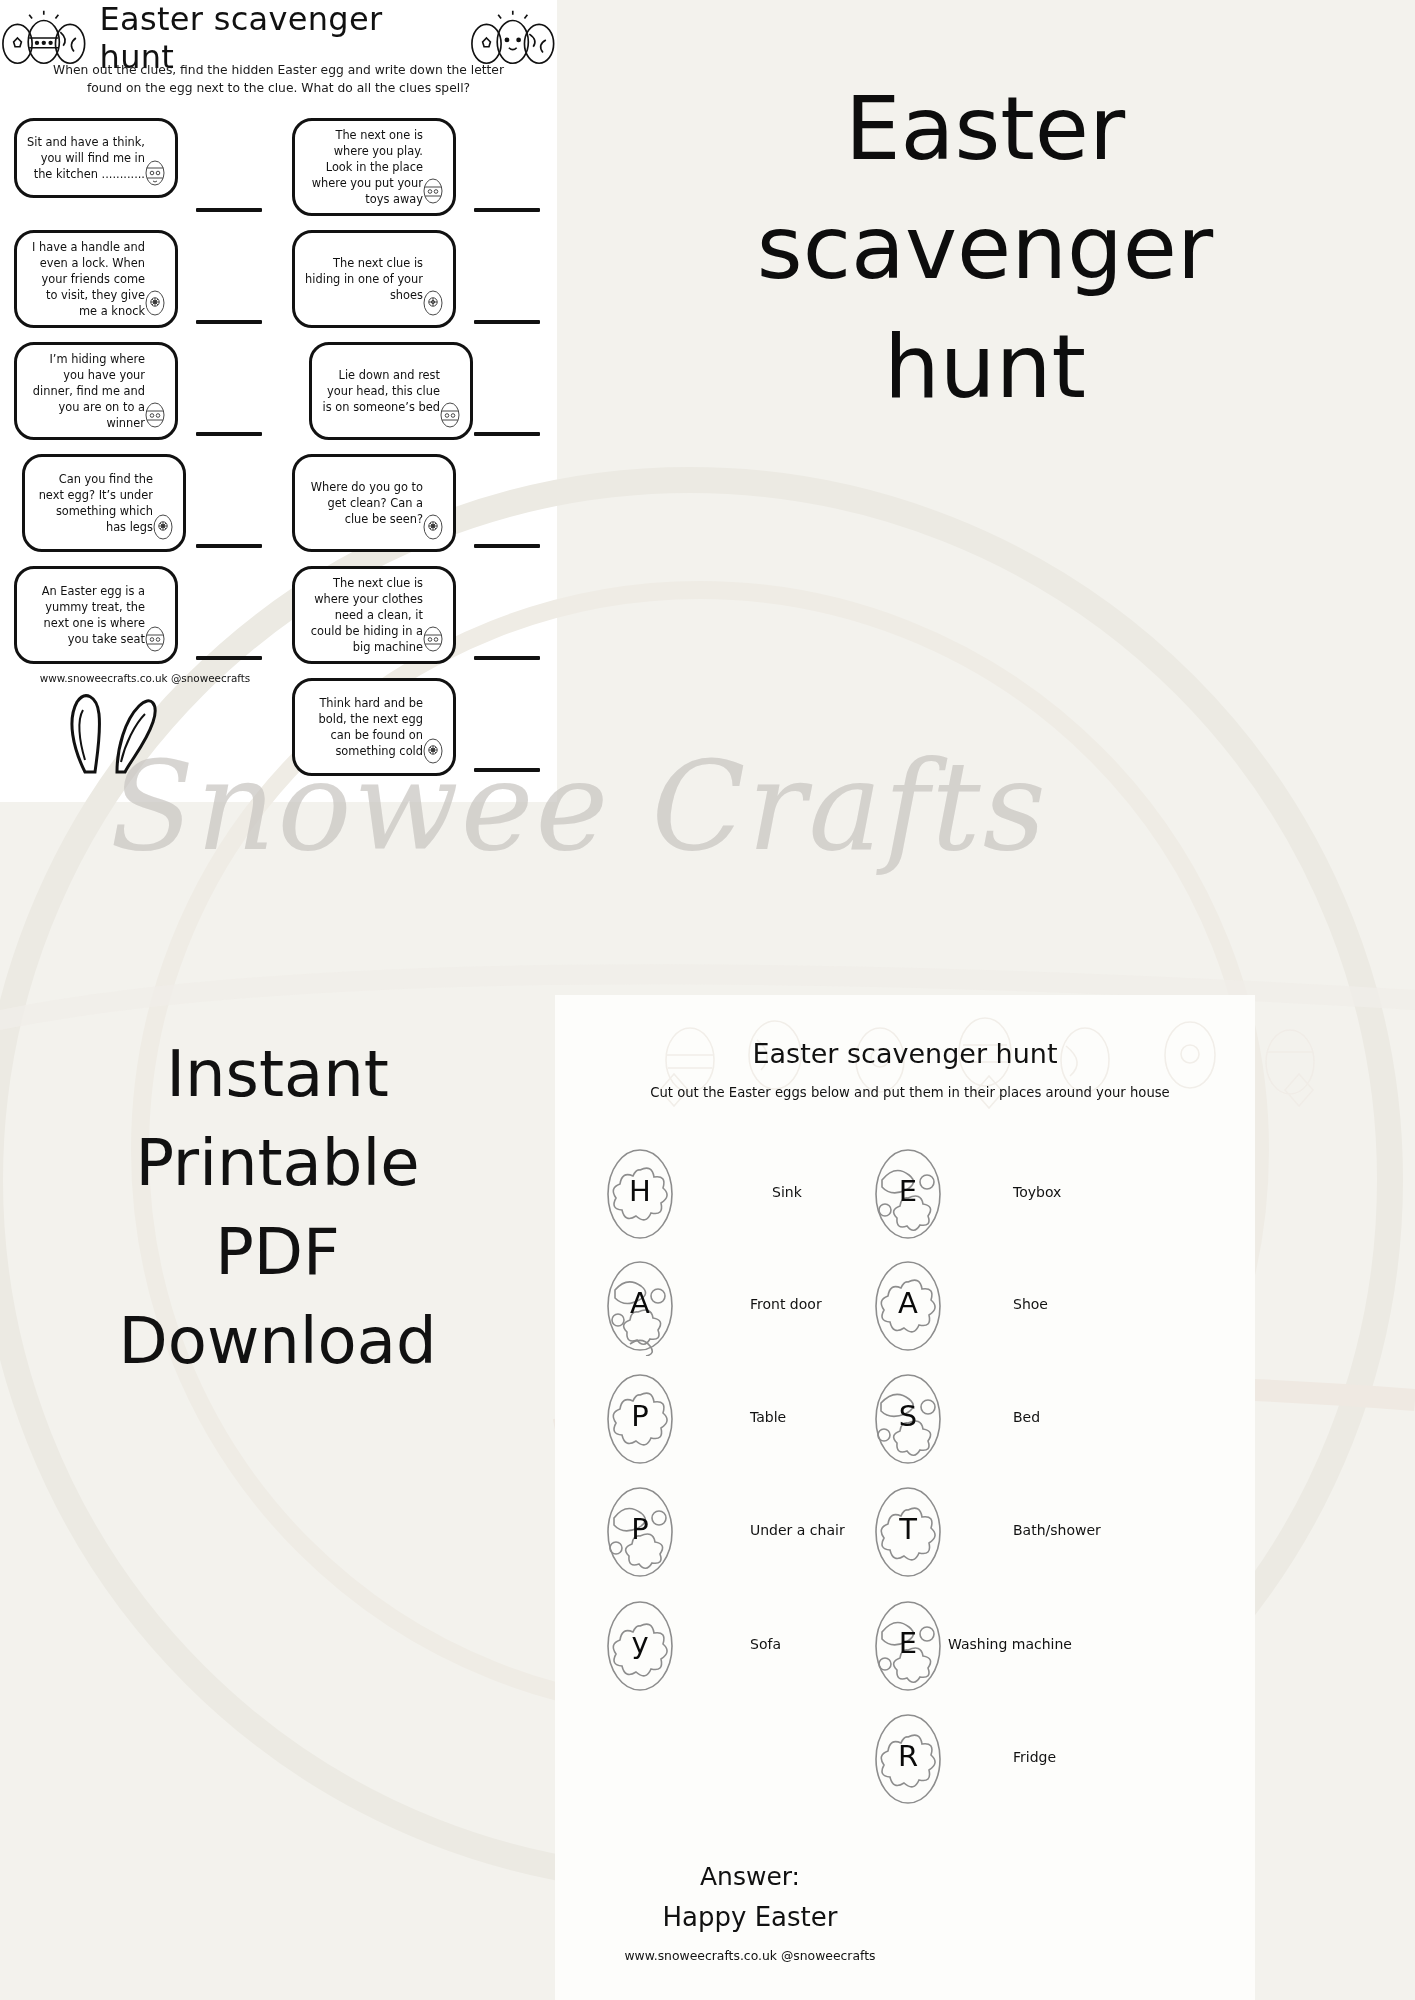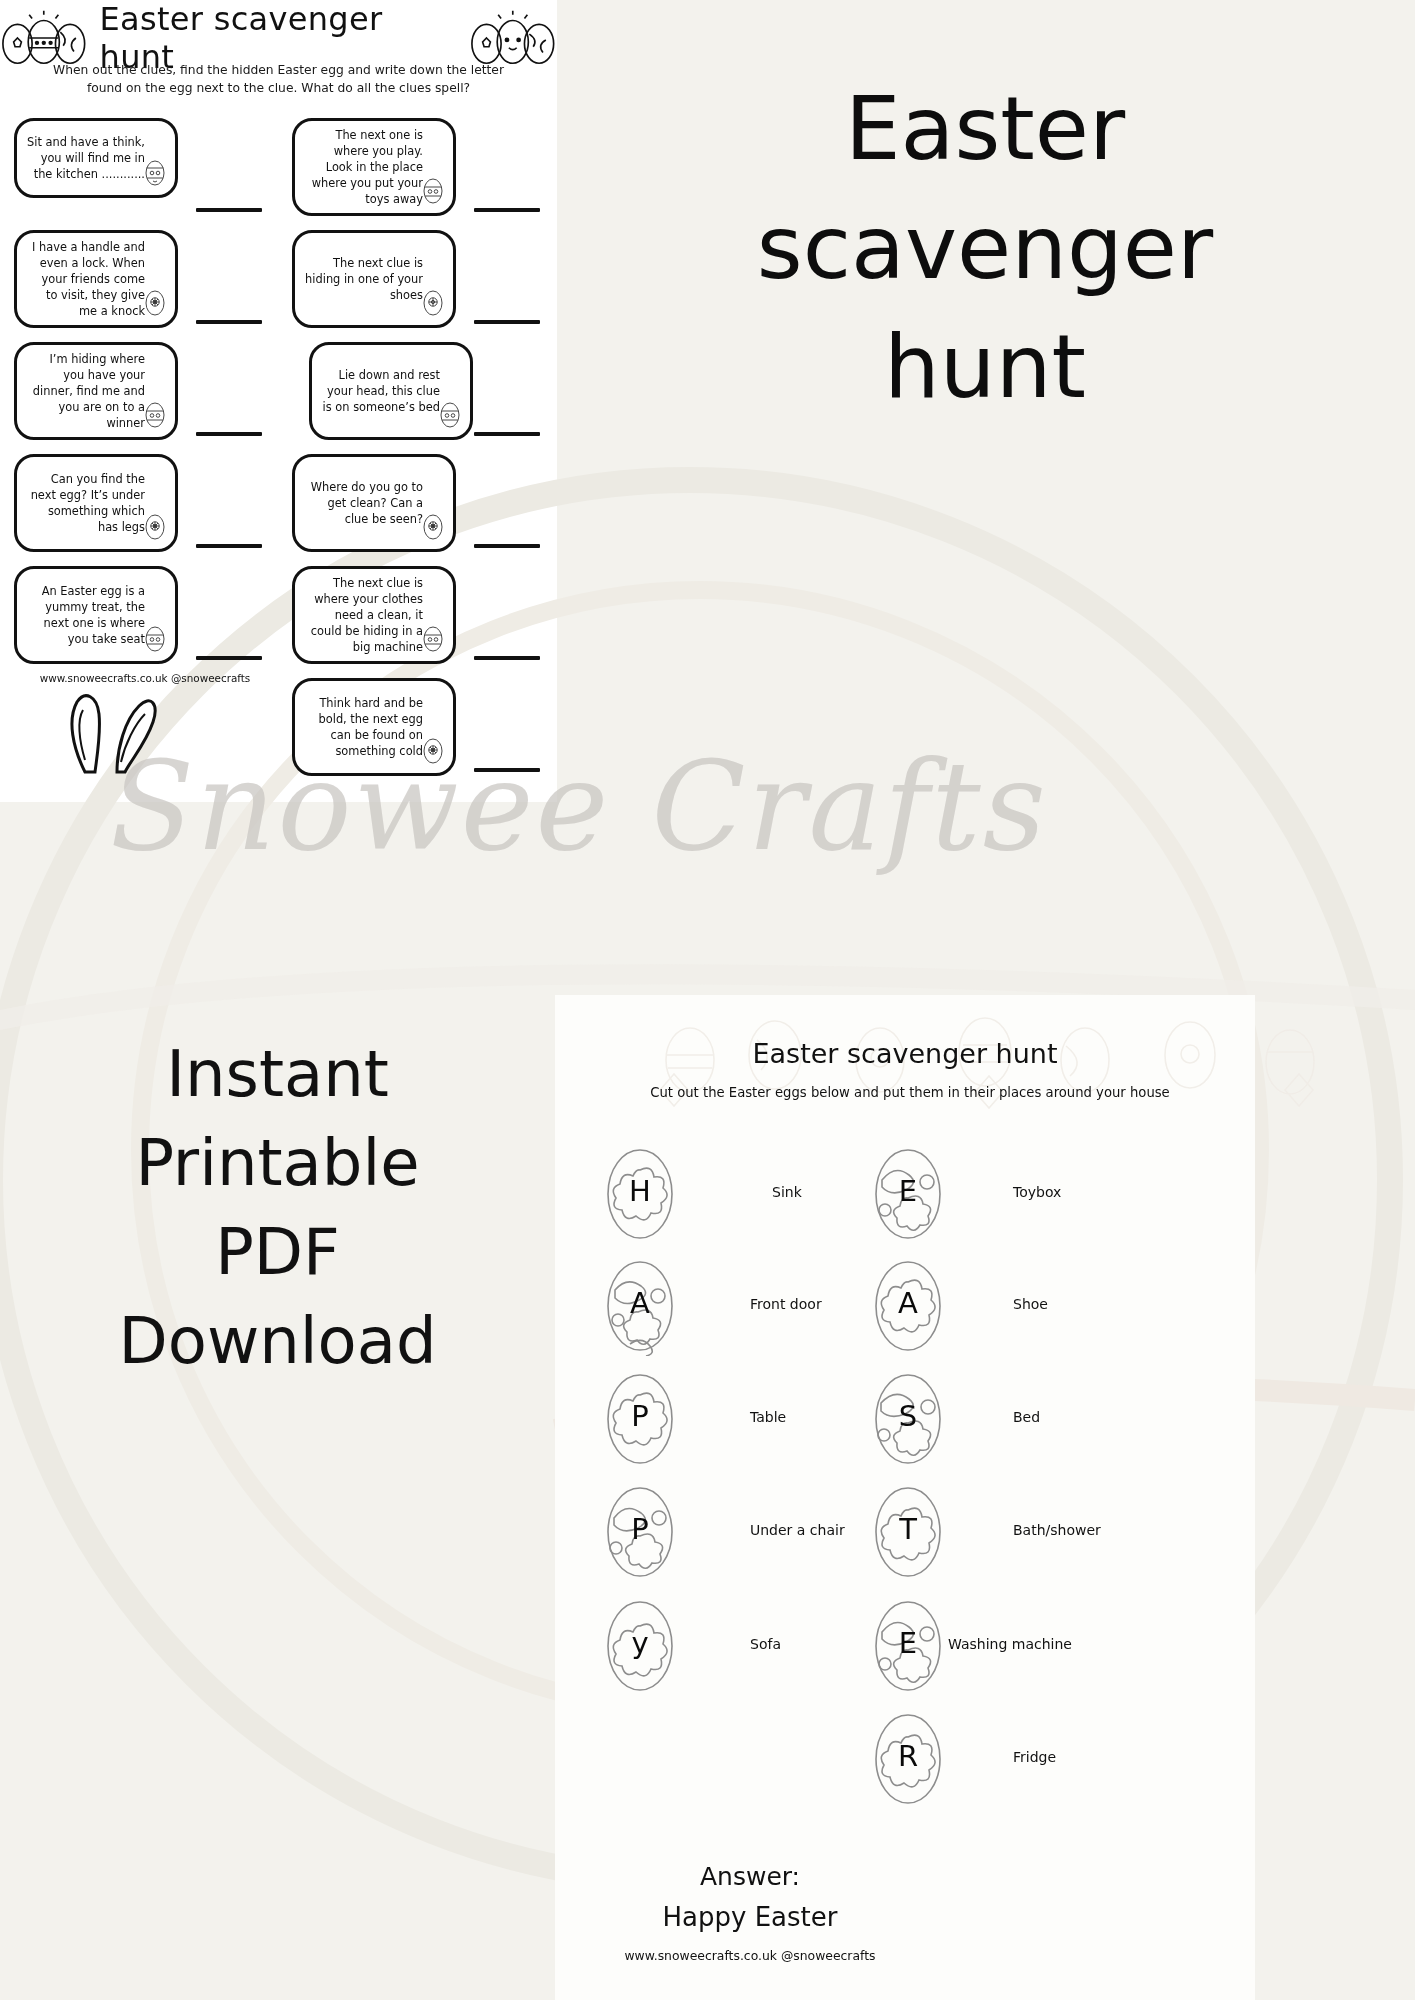--- a/index.html
+++ b/index.html
@@ -172,21 +172,21 @@
           <g fill="none" stroke="#333" stroke-width=".9">
             <ellipse cx="11" cy="15" rx="9" ry="12"></ellipse>
             <path d="M2.6 11 h16.8 M3 20 h16"></path>
             <circle cx="8" cy="15.5" r="1.8"></circle>
             <circle cx="14" cy="15.5" r="1.8"></circle>
           </g>
         </svg>
     </div>
     <div class="blank" style="left:196px; top:432px; width:66px;"></div>
 
-    <div class="clue" style="left:14px;  top:454px; width:164px; height:98px;">
+    <div class="clue" style="left:22px;  top:454px; width:164px; height:98px;">
       <span class="clue-txt">Can you find the next egg? It’s under something which has legs</span>
       <svg class="egg-mini" viewBox="0 0 22 28">
           <g fill="none" stroke="#333" stroke-width=".9">
             <ellipse cx="11" cy="15" rx="9" ry="12"></ellipse>
             <circle cx="11" cy="14" r="4.2"></circle>
             <circle cx="11" cy="14" r="1.6"></circle>
             <path d="M11 9.8v8.4M6.8 14h8.4M8 11l6 6M14 11l-6 6"></path>
           </g>
         </svg>
     </div>

